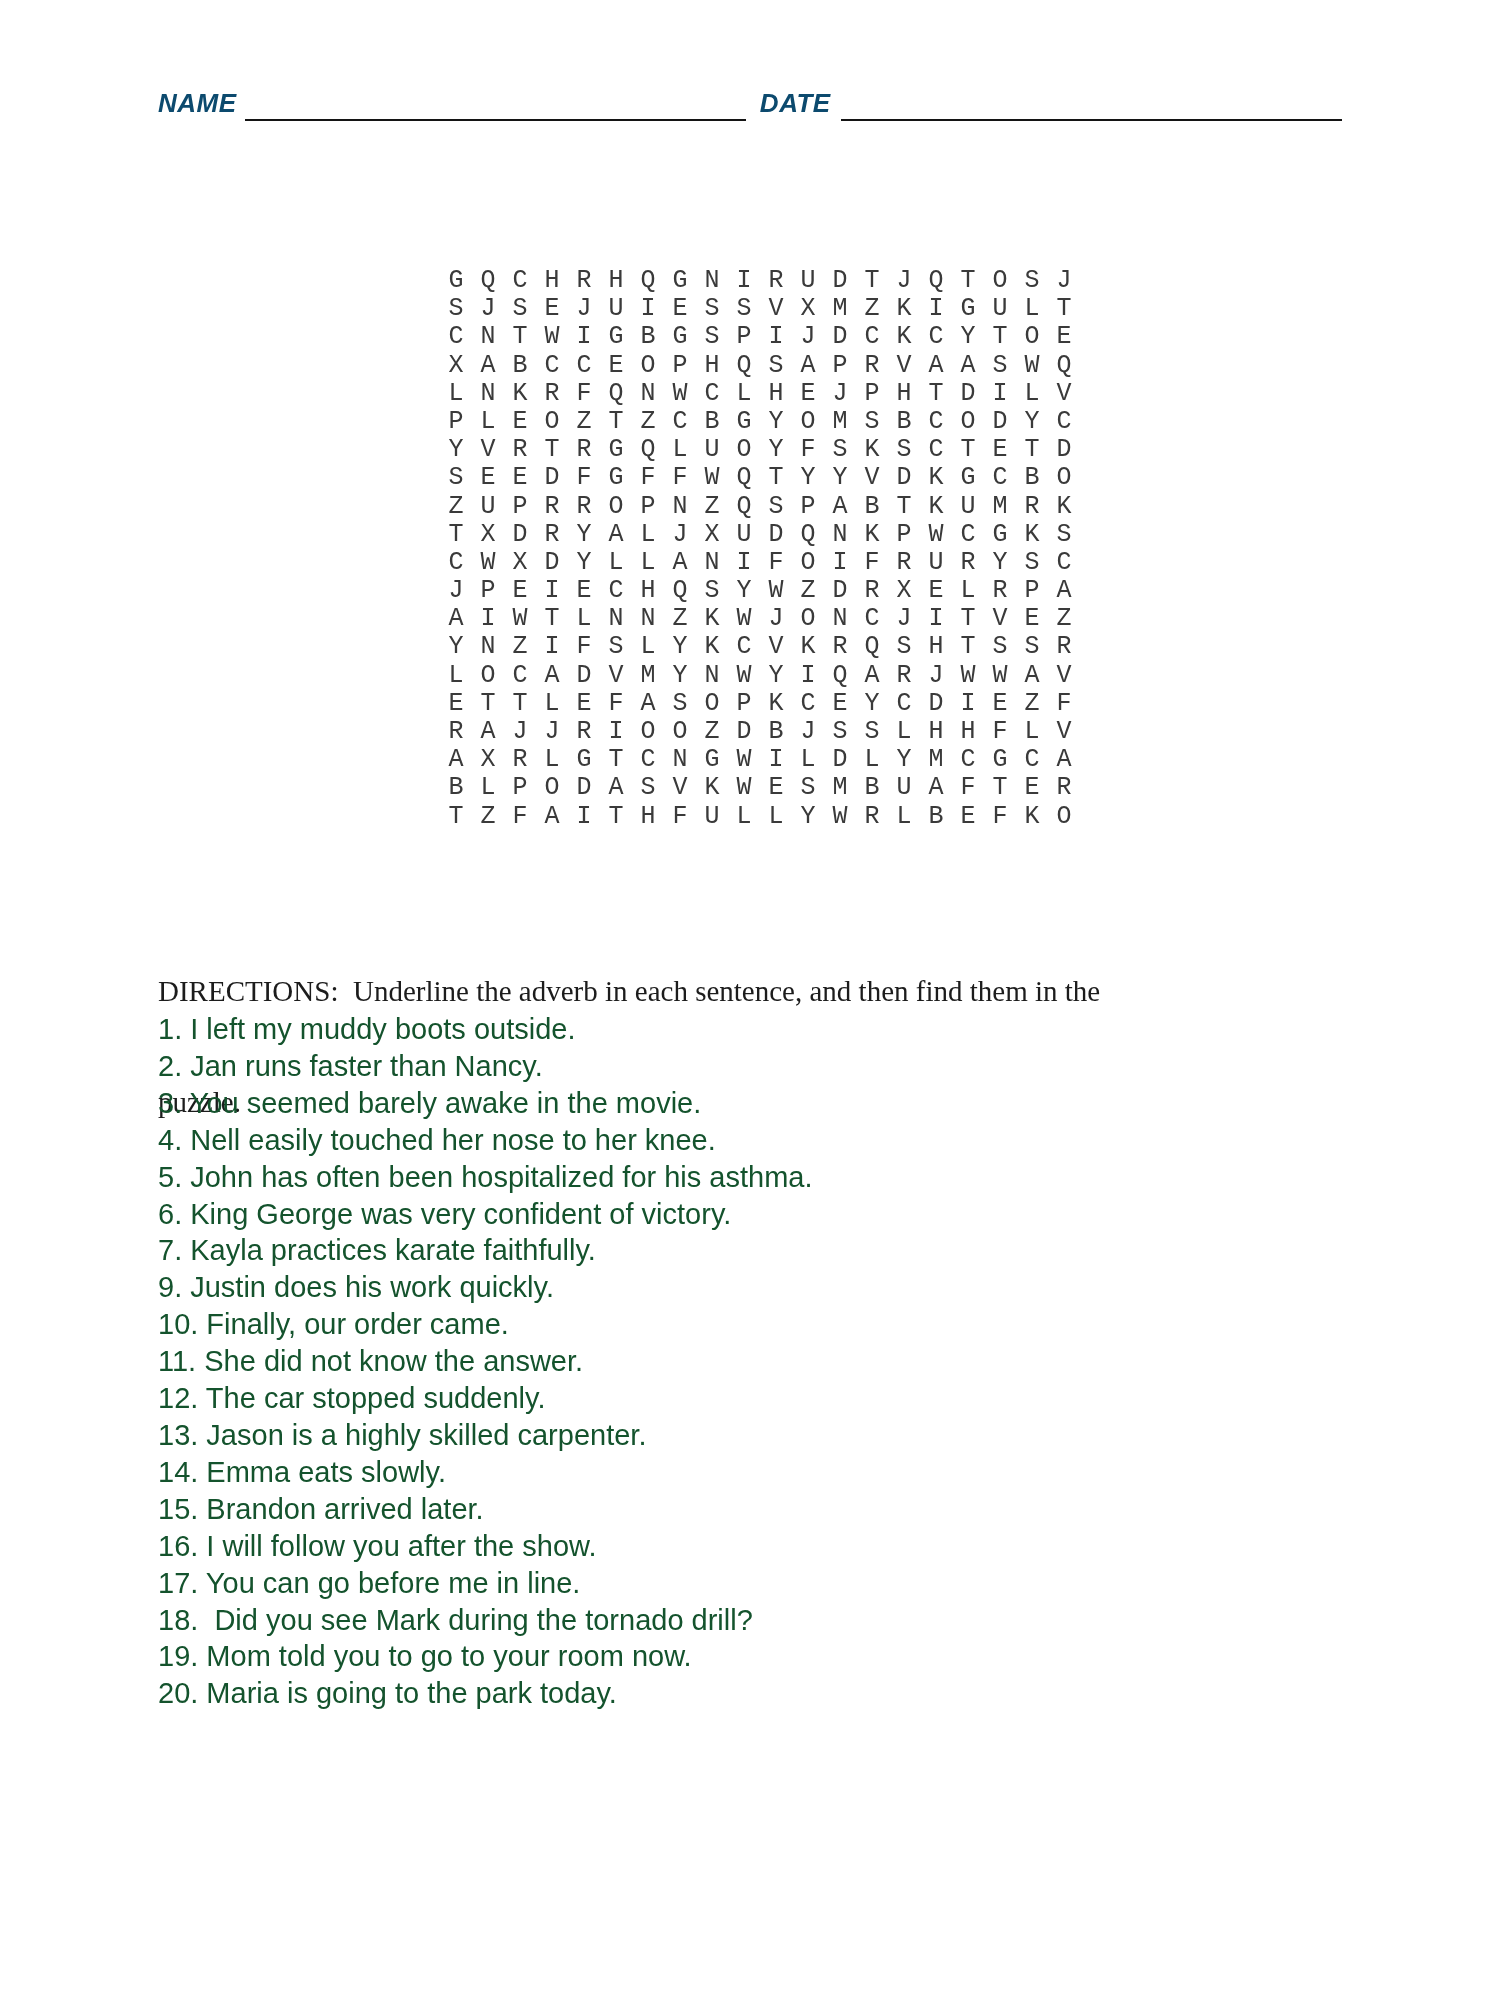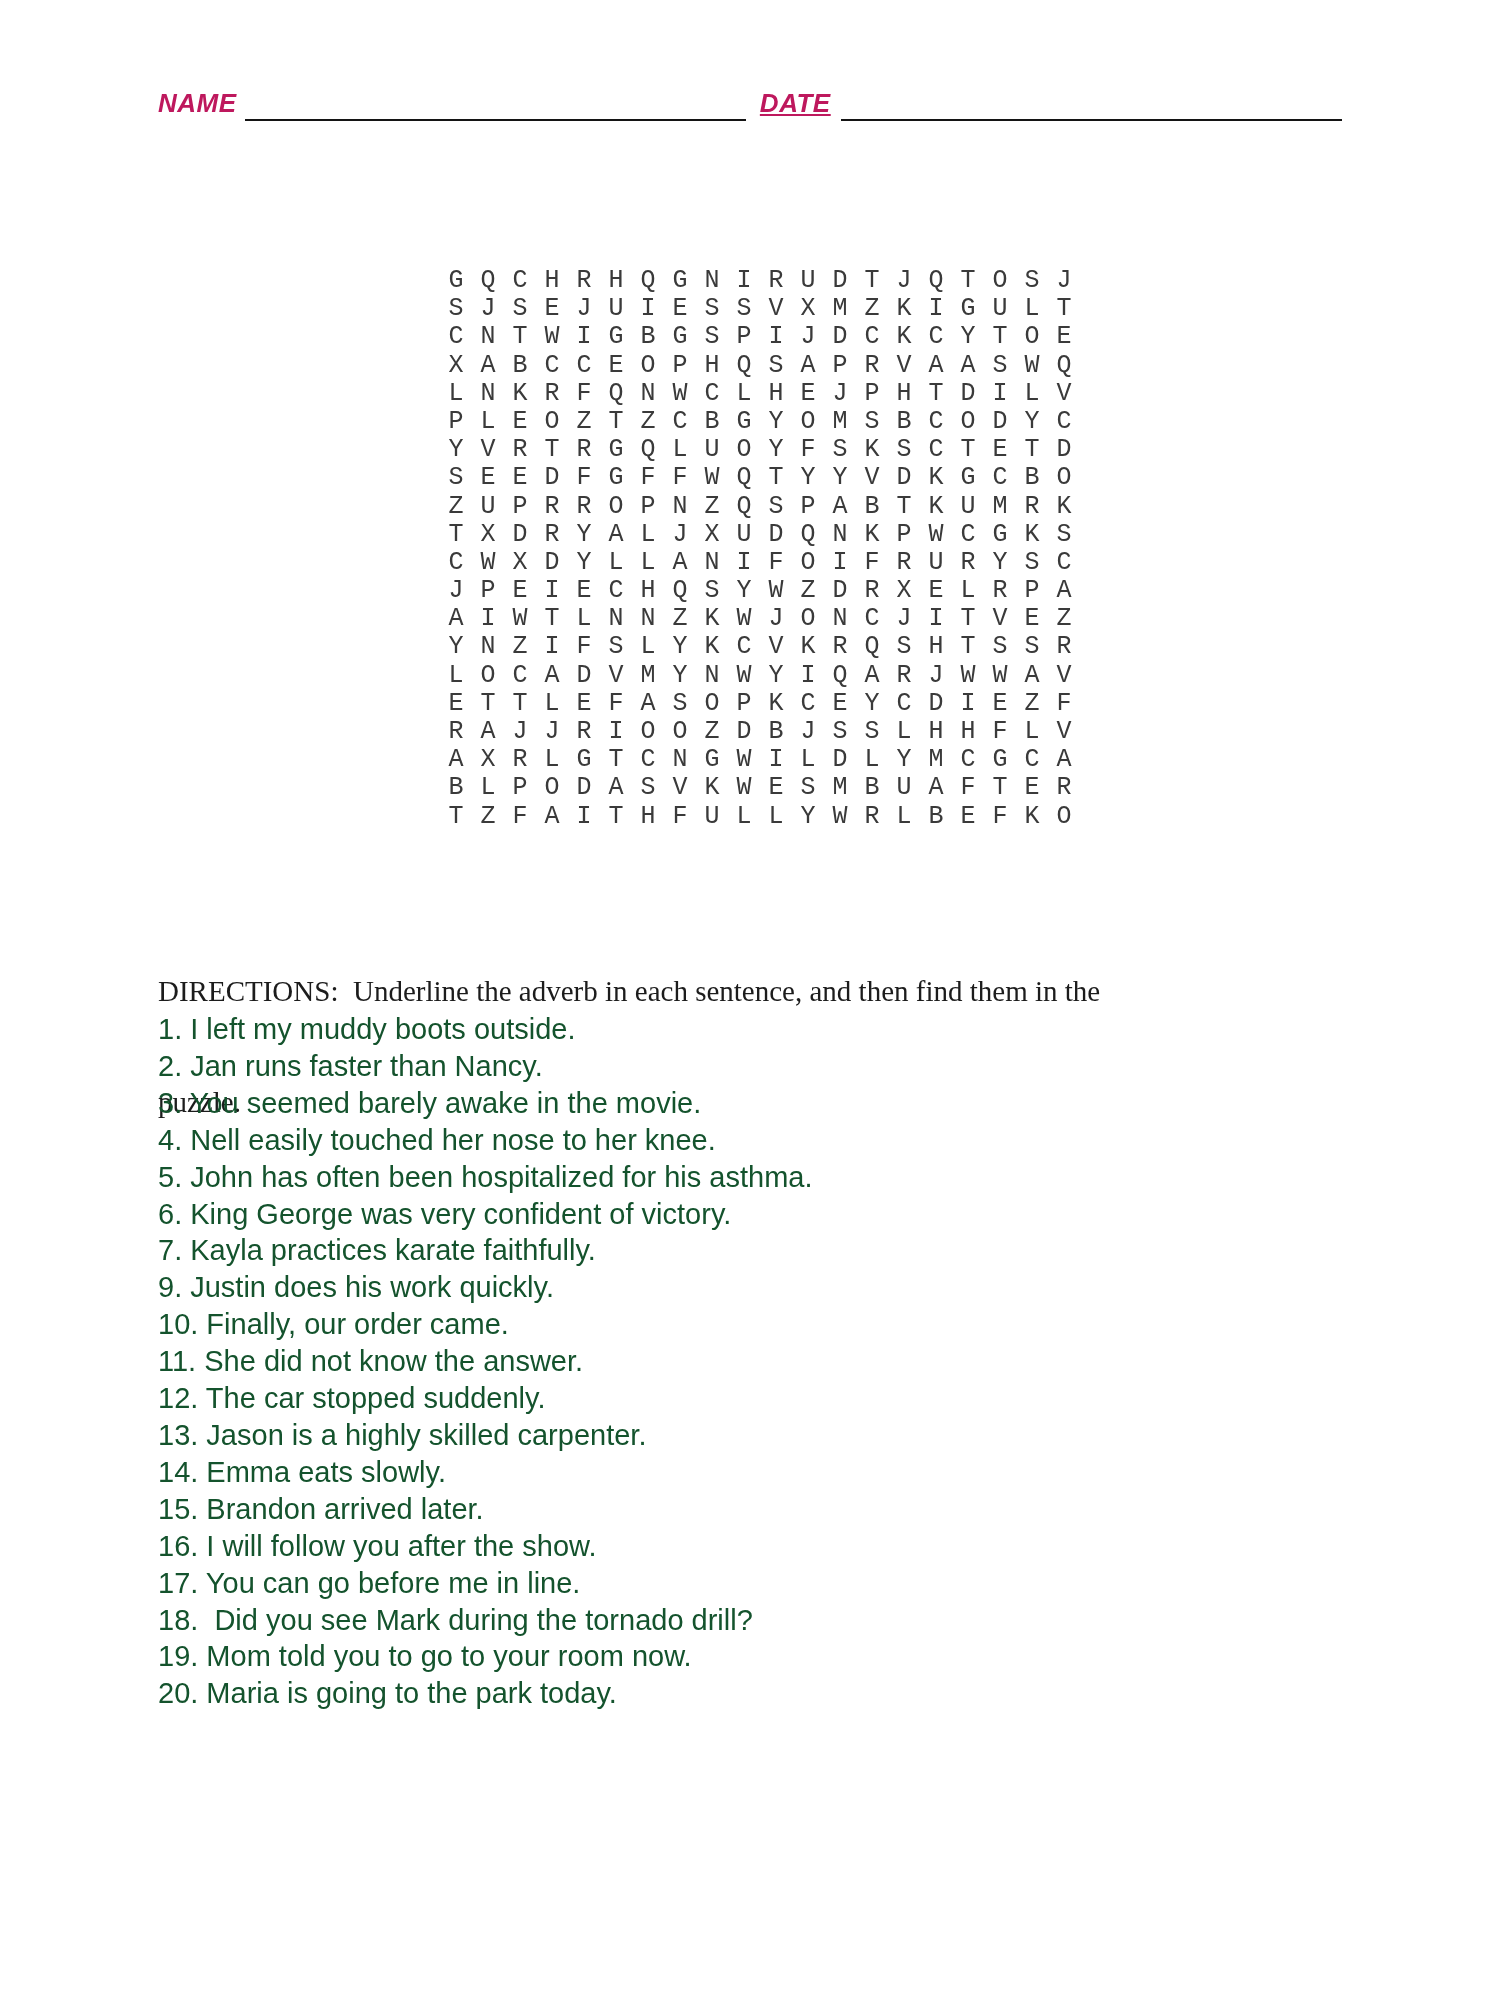--- a/index.html
+++ b/index.html
@@ -22,32 +22,32 @@
     top: 88px;
     display: flex;
     align-items: flex-end;
   }
   .header-label {
     font-family: "Liberation Sans", sans-serif;
     font-size: 26px;
     font-weight: bold;
     font-style: italic;
     letter-spacing: 0.5px;
-    color: #be185d;
+    color: #0c4a6e;
     padding-bottom: 2px;
     white-space: nowrap;
   }
   .header-line {
     flex: 1;
     border-bottom: 2.5px solid #141414;
     height: 26px;
     margin-left: 8px;
   }
   .header-line.second { margin-left: 10px; }
-  .header-label.date { margin-left: 14px; text-decoration: underline; }
+  .header-label.date { margin-left: 14px; }
 
   
   .word-grid {
     position: absolute;
     left: 440px;
     top: 267px;
   }
   .grid-row {
     display: grid;
     grid-template-columns: repeat(20, 32px);

